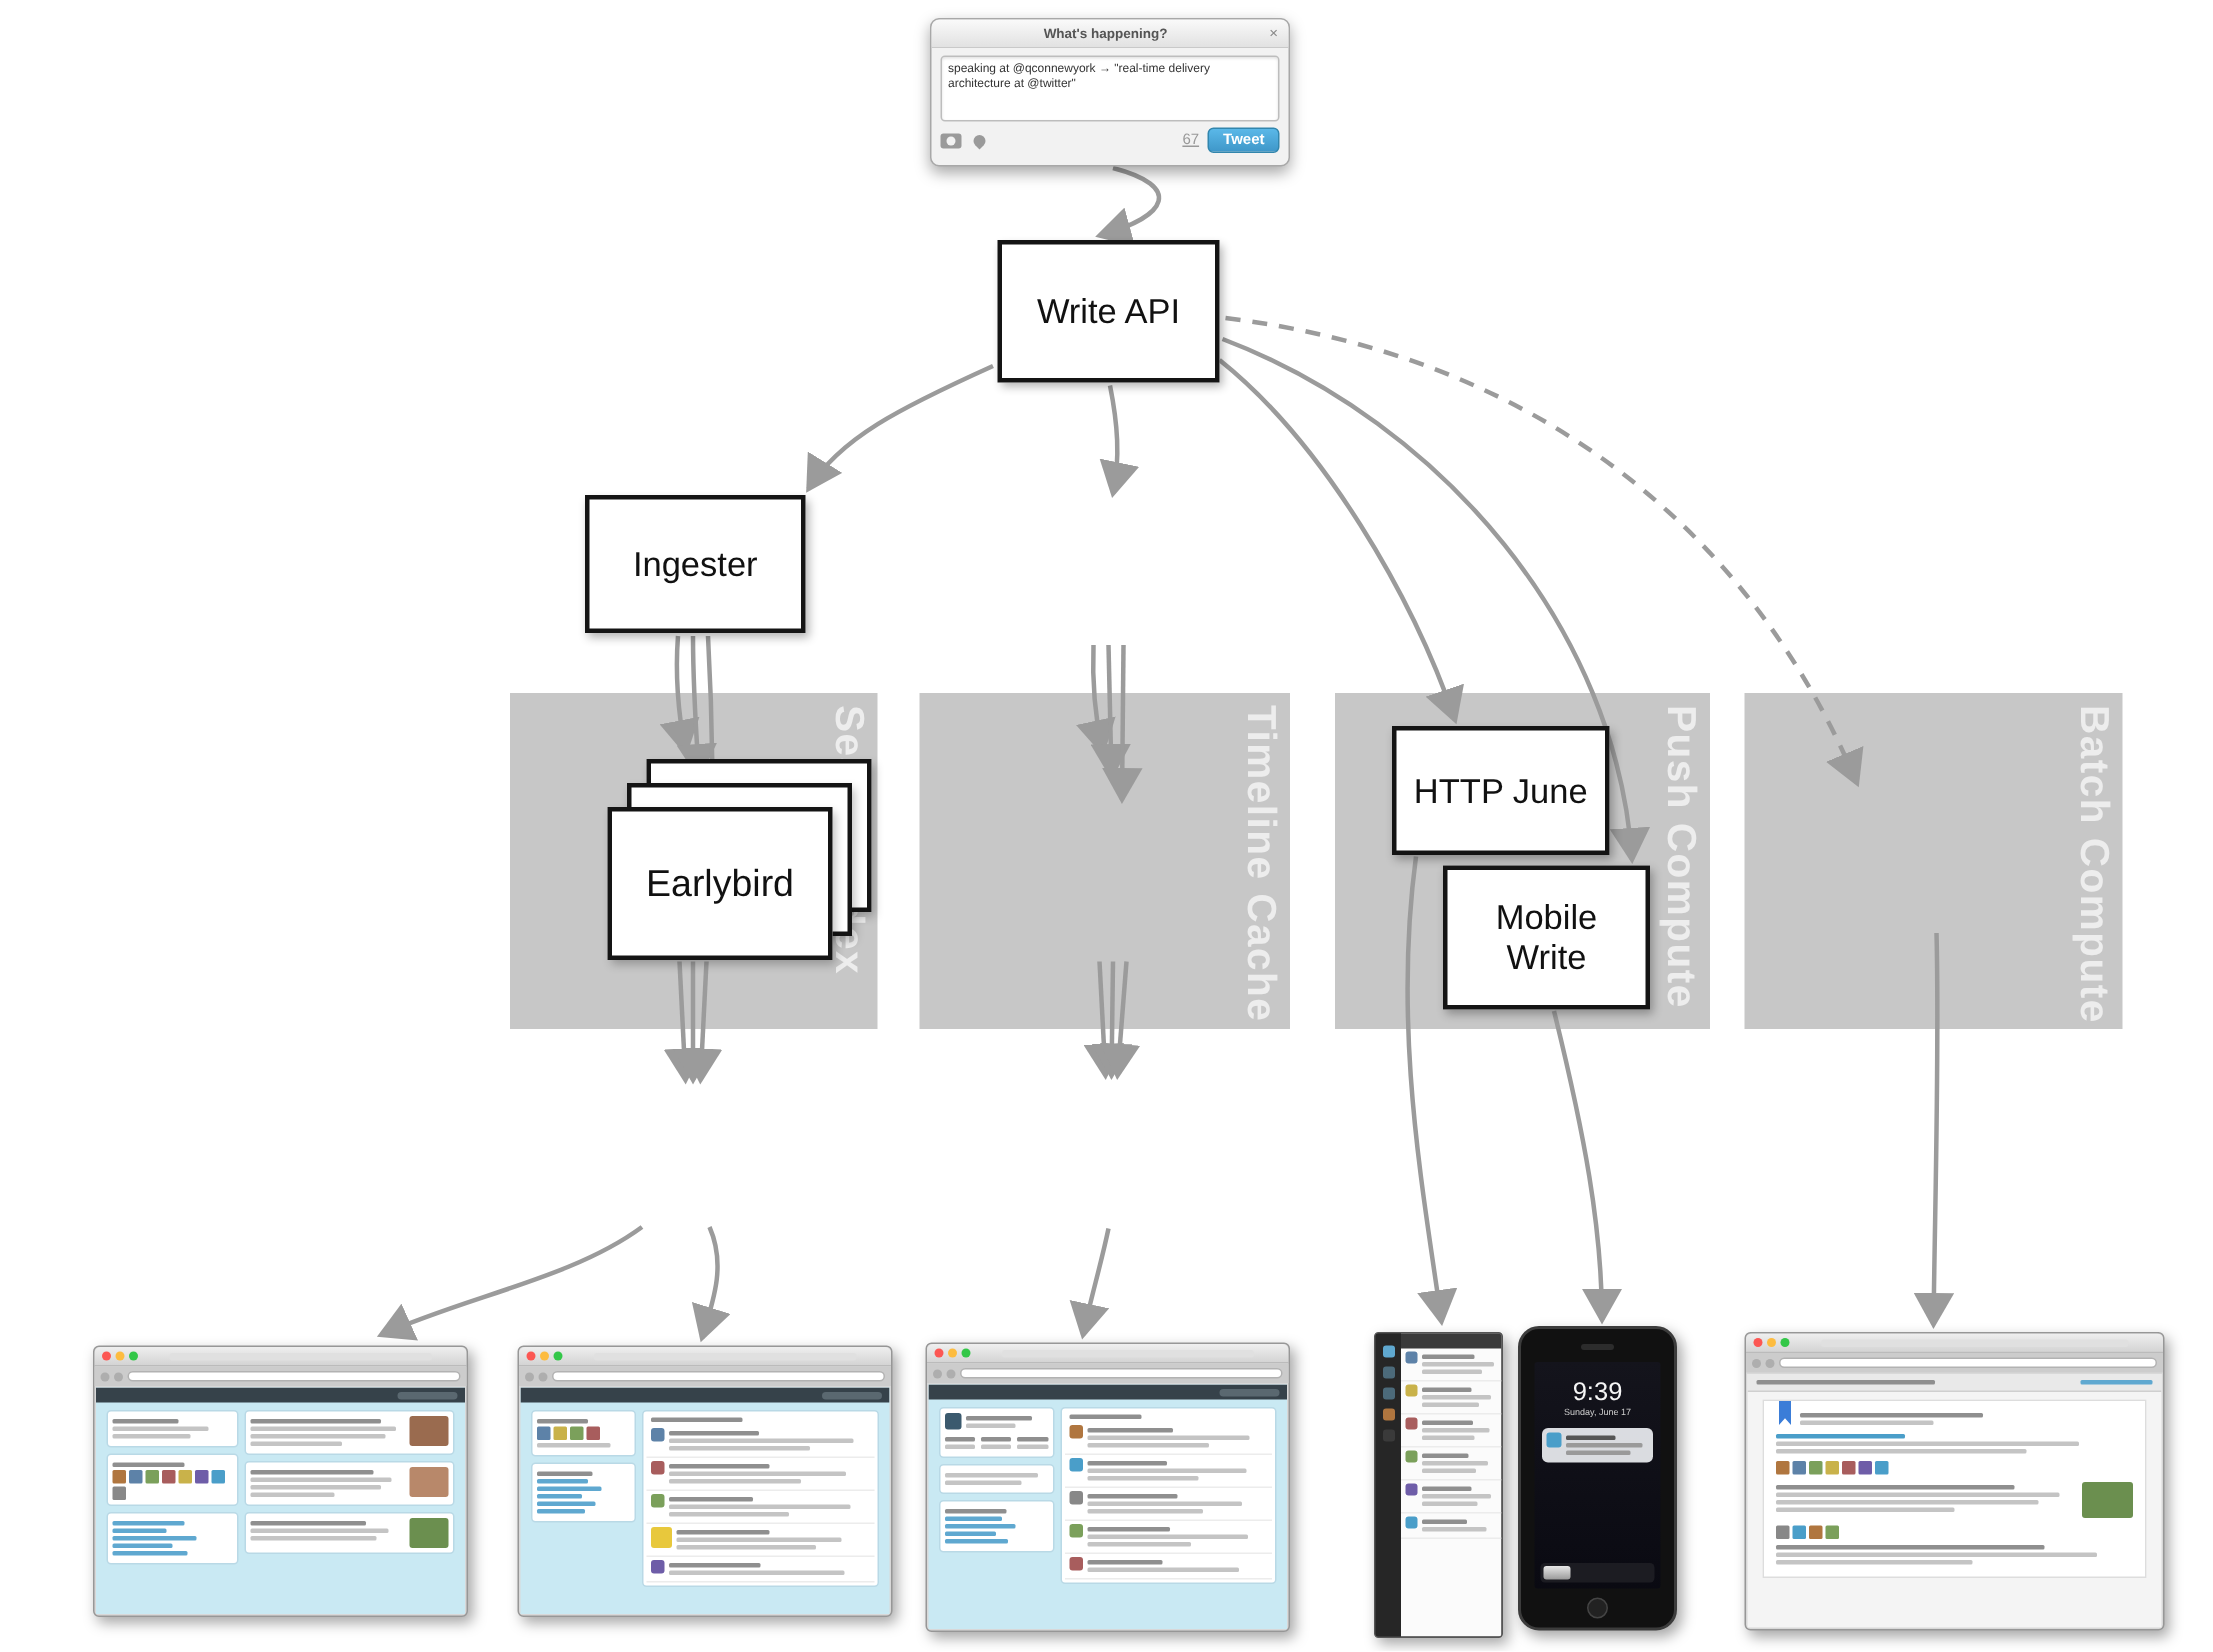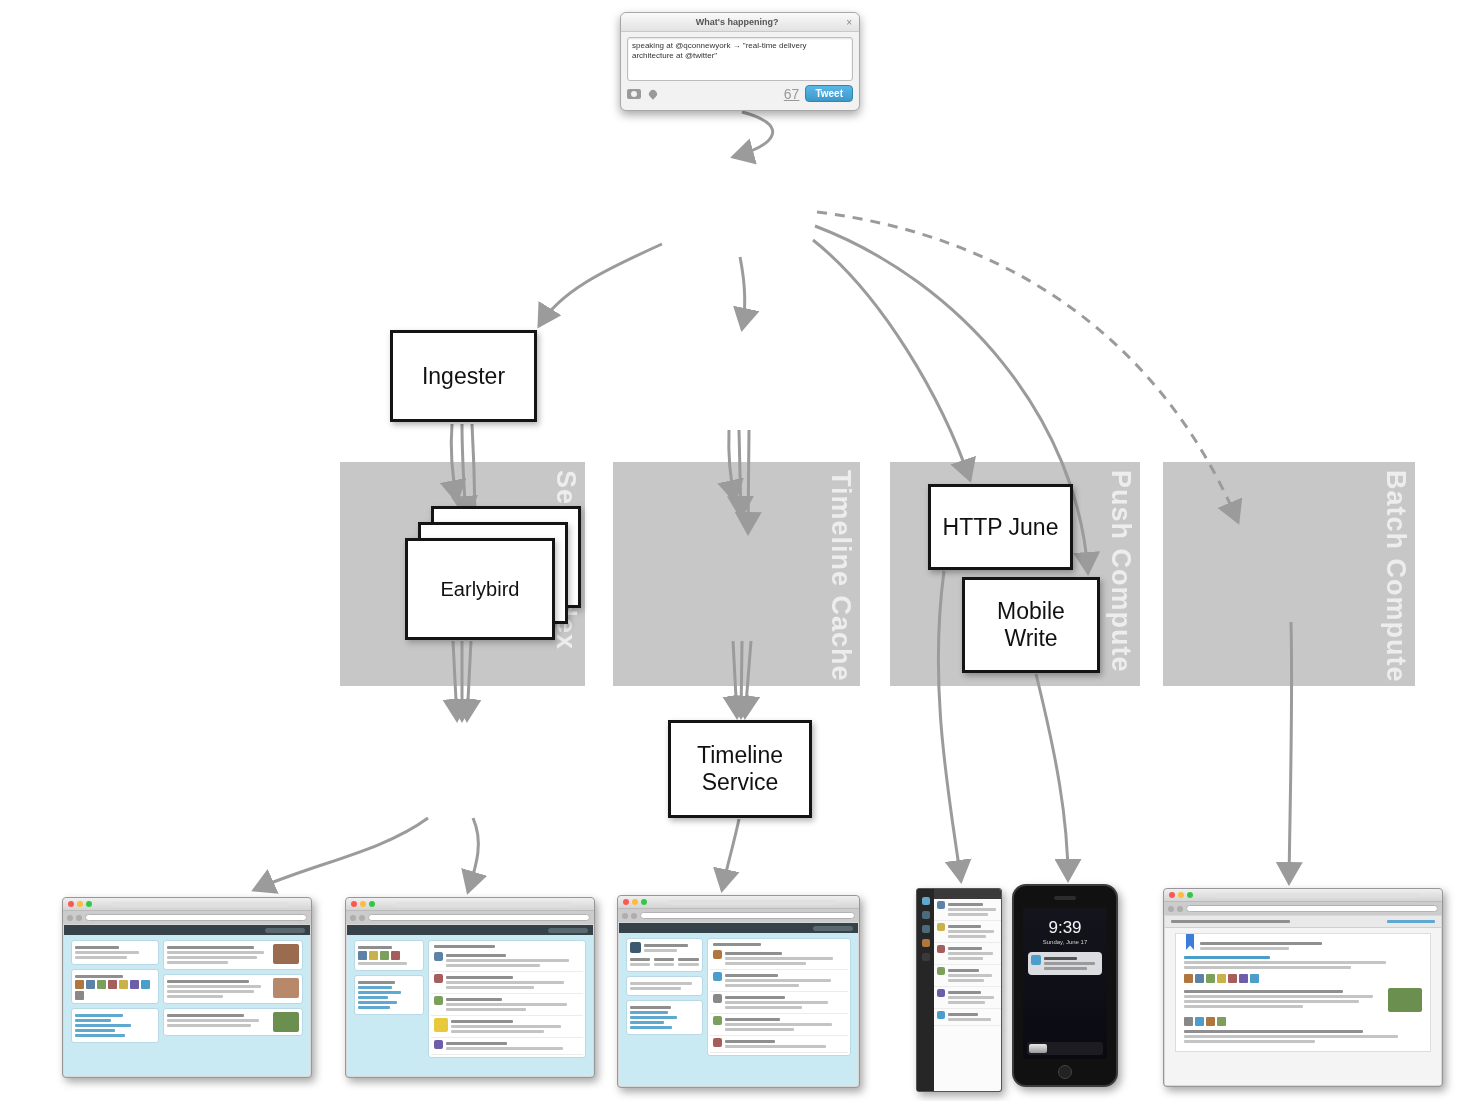--- a/index.html
+++ b/index.html
@@ -19,42 +19,42 @@
           display:flex; align-items:center; justify-content:center; text-align:center;
           font-size:23px; color:#111; box-shadow:2px 3px 6px rgba(0,0,0,.3); padding:4px; }
 
   
   .stack { position:absolute; z-index:9; }
   .layer { position:absolute; left:0; top:0; width:100%; height:100%; background:#fff;
            border:3px solid #141414; box-shadow:2px 3px 6px rgba(0,0,0,.25); }
   .layer.l3 { left:26px; top:-32px; }
   .layer.l2 { left:13px; top:-16px; }
   .layer.front { display:flex; align-items:center; justify-content:center;
-                 font-size:20px; color:#111; }
+                 font-size:25px; color:#111; }
 
   
   .compose { position:absolute; left:620px; top:12px; width:240px; height:99px; z-index:10;
              background:#f2f2f2; border:1px solid #a8a8a8; border-radius:6px;
              box-shadow:0 4px 10px rgba(0,0,0,.35); }
   .compose-head { height:19px; display:flex; align-items:center; padding:0 7px;
                   background:linear-gradient(#fafafa,#e2e2e2); border-radius:6px 6px 0 0;
                   border-bottom:1px solid #c9c9c9; }
   .compose-title { flex:1; text-align:center; font-size:9px; font-weight:bold; color:#555; }
   .compose-close { font-size:10px; color:#888; cursor:default; }
   .compose-body { margin:5px 6px 4px 6px; height:44px; background:#fff; border:1px solid #bdbdbd;
                   border-radius:3px; padding:3px 4px; font-size:8px; color:#333; line-height:1.3;
                   box-shadow:inset 0 1px 2px rgba(0,0,0,.12); overflow:hidden; }
   .compose-toolbar { display:flex; align-items:center; gap:6px; padding:0 6px; }
   .icon-cam { display:inline-block; width:14px; height:10px; background:#9a9a9a; border-radius:2px; position:relative; }
   .icon-cam::after { content:""; position:absolute; left:4px; top:2px; width:6px; height:6px;
                      border-radius:50%; background:#f2f2f2; }
   .icon-pin { display:inline-block; width:8px; height:8px; background:#9a9a9a;
               border-radius:50% 50% 50% 0; transform:rotate(-45deg); margin-left:2px; }
   .spacer { flex:1; }
-  .char-count { font-size:14px; color:#999;text-decoration:underline; }
+  .char-count { font-size:10px; color:#999;text-decoration:underline; }
   .tweet-btn { border:1px solid #3286ad; border-radius:4px; padding:2px 9px; font-size:10px;
                font-weight:bold; color:#fff; background:linear-gradient(#5ab8e8,#3f97c9);
                font-family:"Liberation Sans", sans-serif; }
 
   
   .shot { position:absolute; z-index:10; box-shadow:3px 4px 9px rgba(0,0,0,.35); border-radius:4px; }
   .browser { background:#d8d8d8; border:1px solid #979797; }
   .titlebar { height:13px; background:linear-gradient(#efefef,#d4d4d4); border-radius:4px 4px 0 0;
               display:flex; align-items:center; gap:3px; padding:0 5px; border-bottom:1px solid #bbb; }
   .light { width:6px; height:6px; border-radius:50%; }
@@ -160,31 +160,31 @@
     </div>
     <div class="compose-toolbar">
       <span class="icon-cam"></span>
       <span class="icon-pin"></span>
       <span class="spacer"></span>
       <span class="char-count">67</span>
       <button class="tweet-btn">Tweet</button>
     </div>
   </div>
 
+  <div class="node" style="left:665px;top:160px;width:148px;height:95px">
+    <span>Write API</span>
+  </div>
   <div class="node" style="left:390px;top:330px;width:147px;height:92px">
     <span>Ingester</span>
   </div>
   <div class="node" style="left:928px;top:484px;width:145px;height:86px">
     <span>HTTP June</span>
   </div>
   <div class="node" style="left:962px;top:577px;width:138px;height:96px;z-index:11">
     <span style="width:80px">Mobile Write</span>
-  </div>
-  <div class="node" style="left:668px;top:720px;width:144px;height:98px">
-    <span style="width:90px">Timeline Service</span>
   </div>
 
   <div class="stack" style="left:405px;top:538px;width:150px;height:102px">
     <div class="layer l3"></div>
     <div class="layer l2"></div>
     <div class="layer front">
       <span>Earlybird</span>
     </div>
   </div>
 

